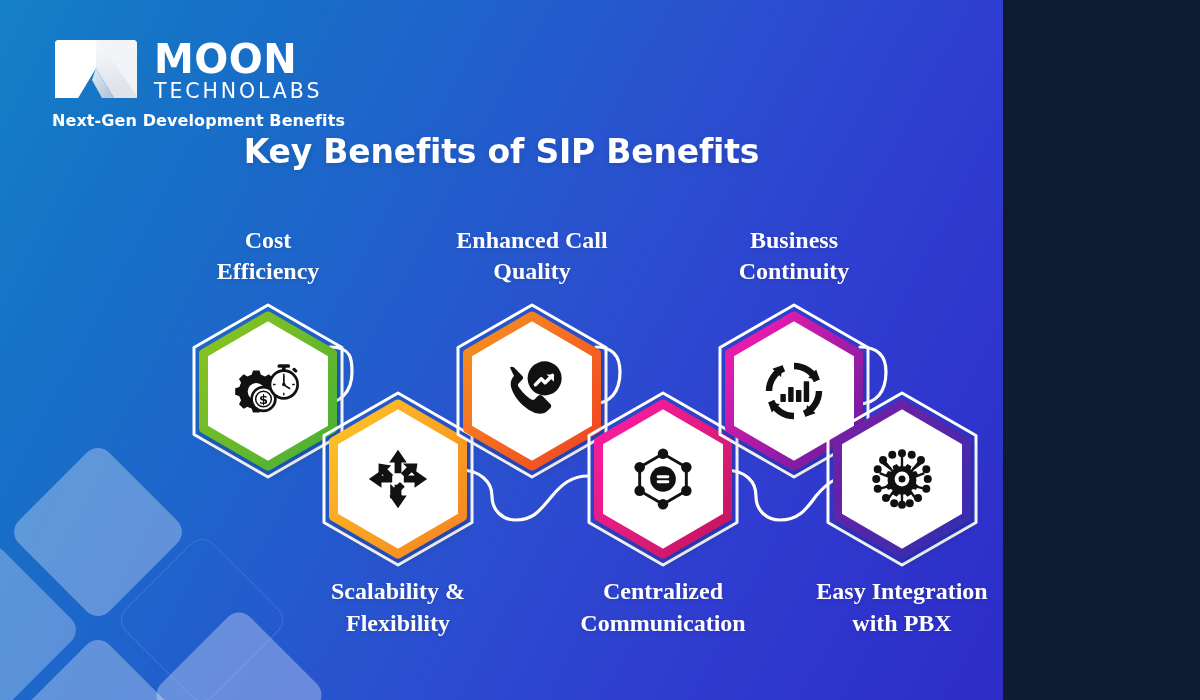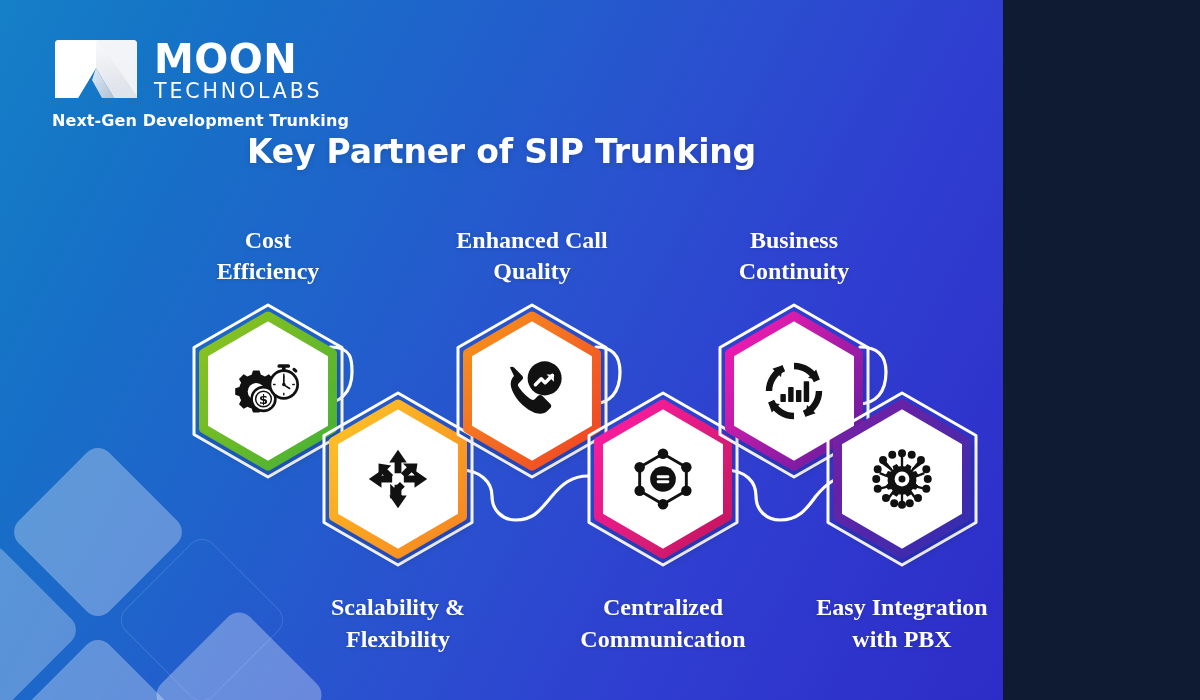--- a/index.html
+++ b/index.html
@@ -124,21 +124,21 @@
     margin-left: -130px;
     text-align: center;
     color: #ffffff;
     font-size: 24px;
     font-weight: bold;
     line-height: 1.32;
     font-family: Liberation Serif, serif;
     text-shadow: 0 1px 4px rgba(0,0,0,0.14);
   }
   .node-label.above { bottom: 100%; margin-bottom: 14px; }
-  .node-label.below { top: 100%; margin-top: 24px; }
+  .node-label.below { top: 100%; margin-top: 8px; }
 
   .icon-holder {
     position: absolute;
     left: 50%; top: 50%;
     width: 78px; height: 78px;
     margin-left: -39px; margin-top: -39px;
     display: flex;
     align-items: center;
     justify-content: center;
   }
@@ -179,24 +179,24 @@
           <path d="M44 30 L62 60 L50 60 L40 42 Z" fill="url(#lgB)" opacity="0.85"></path>
           <path d="M3 6 Q3 2 7 2 L44 2 L44 30 L26 60 L3 60 Z" fill="#ffffff" opacity="0.95"></path>
           <path d="M44 2 L81 2 Q85 2 85 6 L85 58 L60 22 Z" fill="#f2f4f7" opacity="0.9"></path>
         </svg>
       </div>
       <div class="logo-text">
         <div class="logo-moon">MOON</div>
         <div class="logo-techno">TECHNOLABS</div>
       </div>
     </div>
-    <div class="logo-tag">Next-Gen Development Trunking</div>
-  </div>
-
-  <div class="title">Key Partner of SIP Trunking</div>
+    <div class="logo-tag">Next-Gen Development Benefits</div>
+  </div>
+
+  <div class="title">Key Benefits of SIP Benefits</div>
 
   <svg class="connectors" viewBox="0 0 1200 700">
     <g fill="none" stroke="#ffffff" stroke-width="3.2" stroke-linecap="round">
       <path d="M330 347 C 352 347 352 360 352 372 C 352 392 340 404 322 404 C 306 404 300 416 300 428"></path>
       <path d="M460 470 C 480 470 492 482 492 496 C 492 510 502 520 516 520 C 534 520 540 510 552 496 C 562 484 572 476 588 476"></path>
       <path d="M596 347 C 616 347 620 360 620 372 C 620 392 610 404 592 404 C 574 404 566 416 566 428"></path>
       <path d="M724 470 C 746 470 756 482 756 496 C 756 510 766 520 780 520 C 798 520 806 510 816 496 C 826 484 836 476 852 476"></path>
       <path d="M860 347 C 882 347 886 360 886 372 C 886 392 876 404 858 404 C 842 404 834 416 834 428"></path>
     </g>
   </svg>

